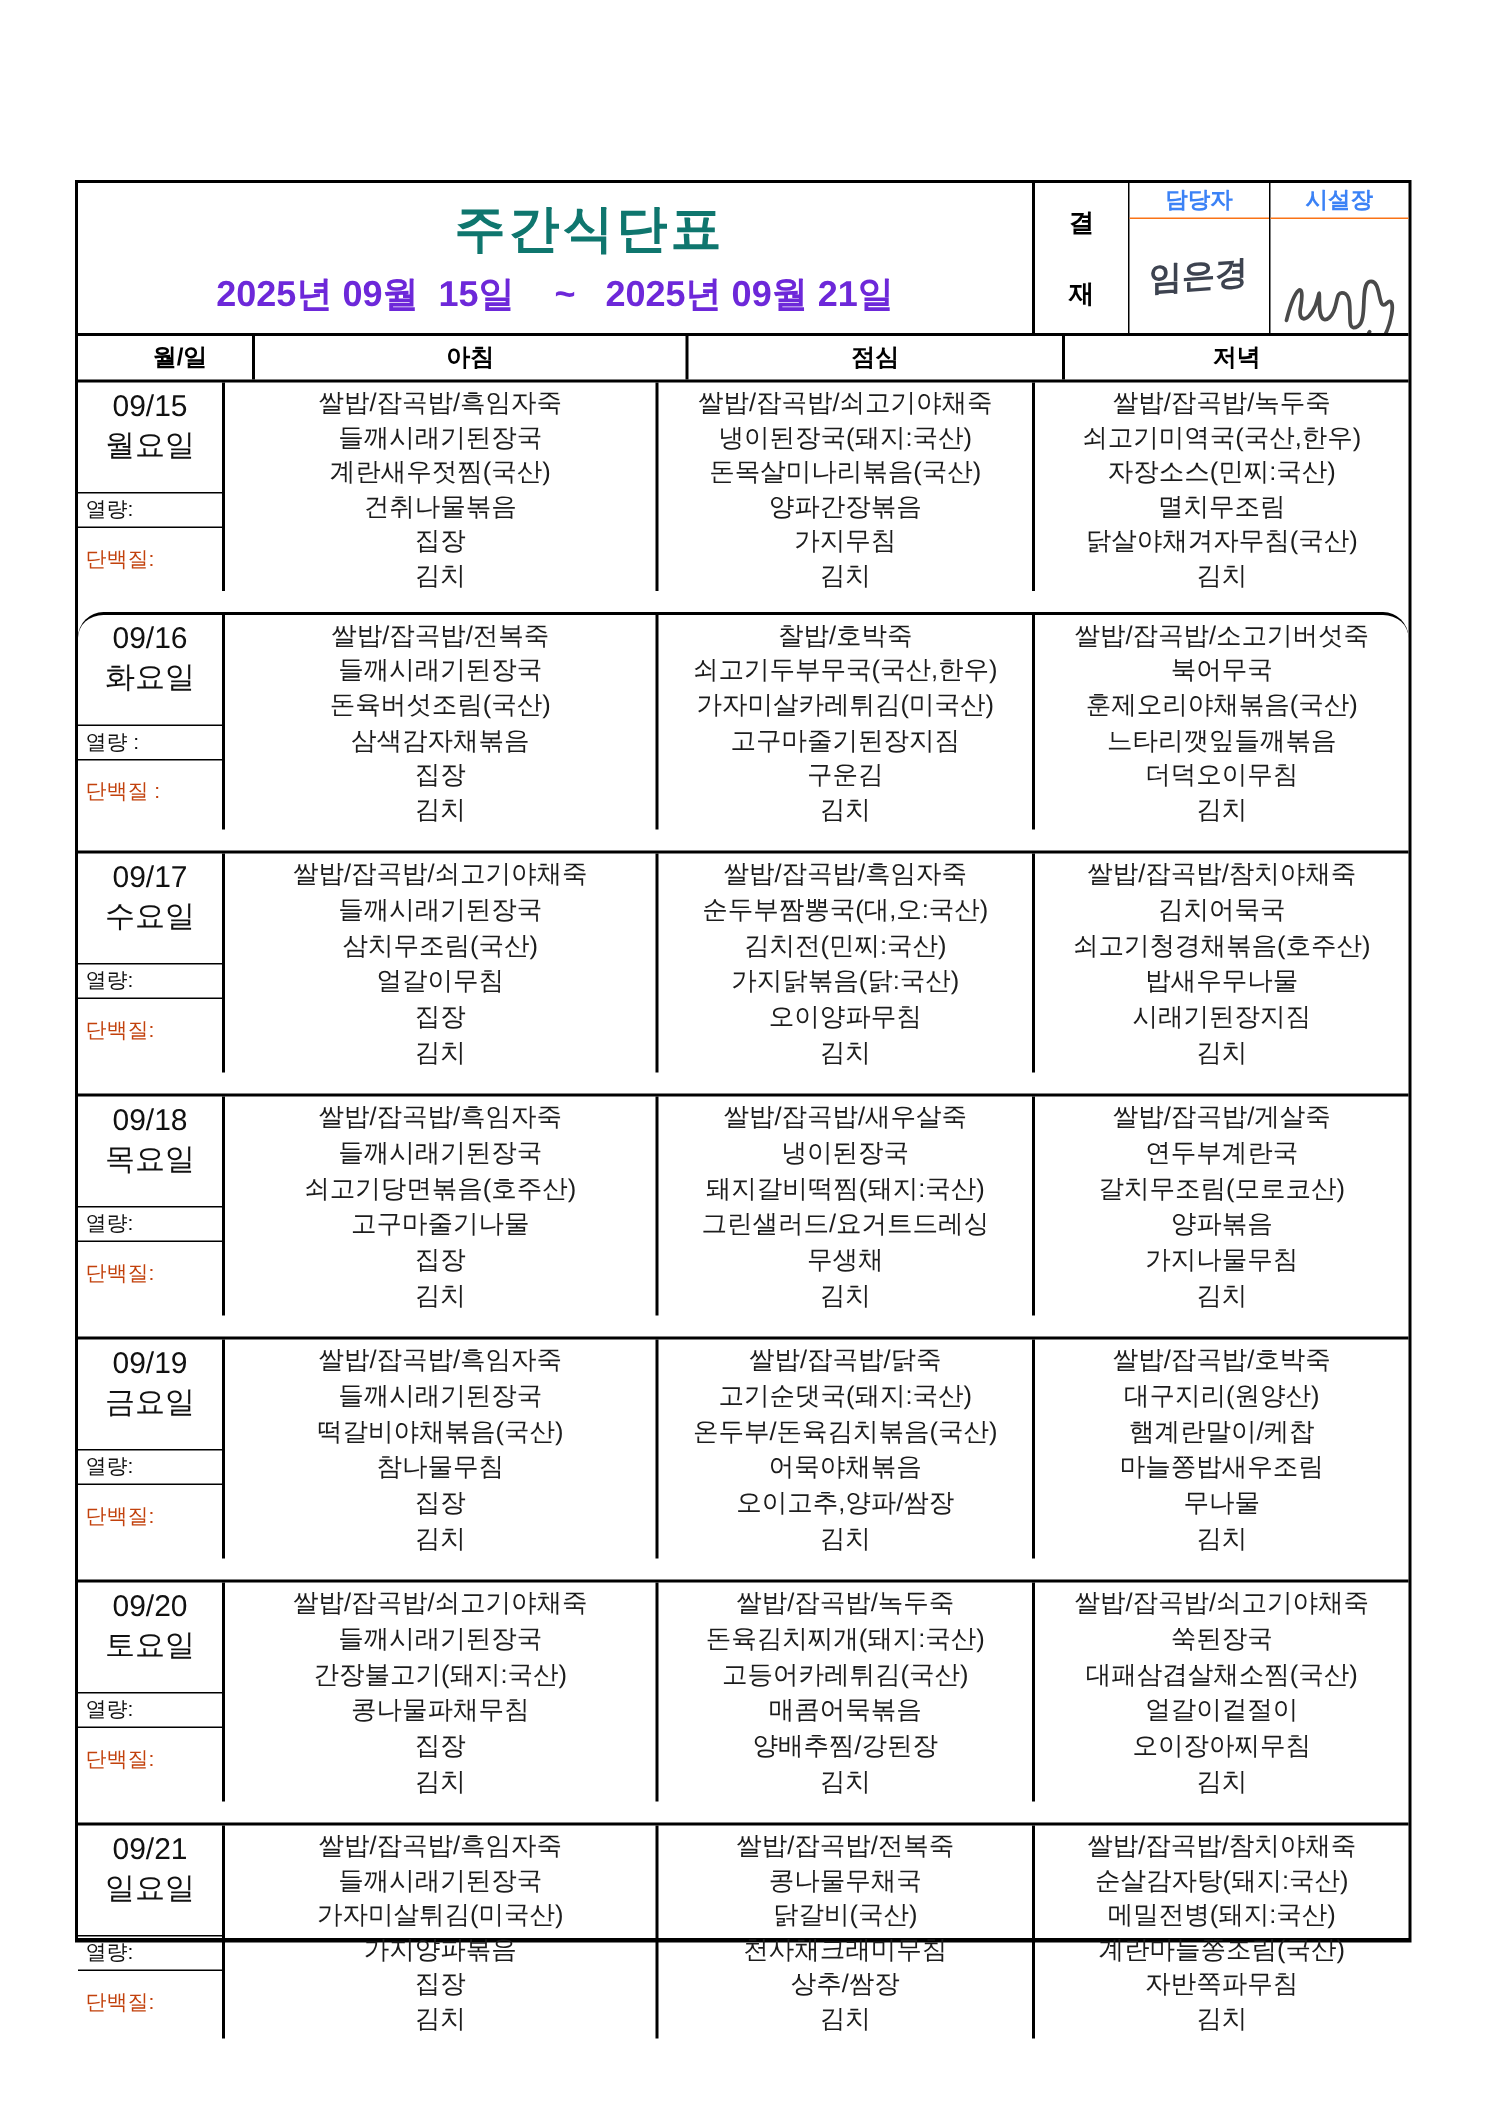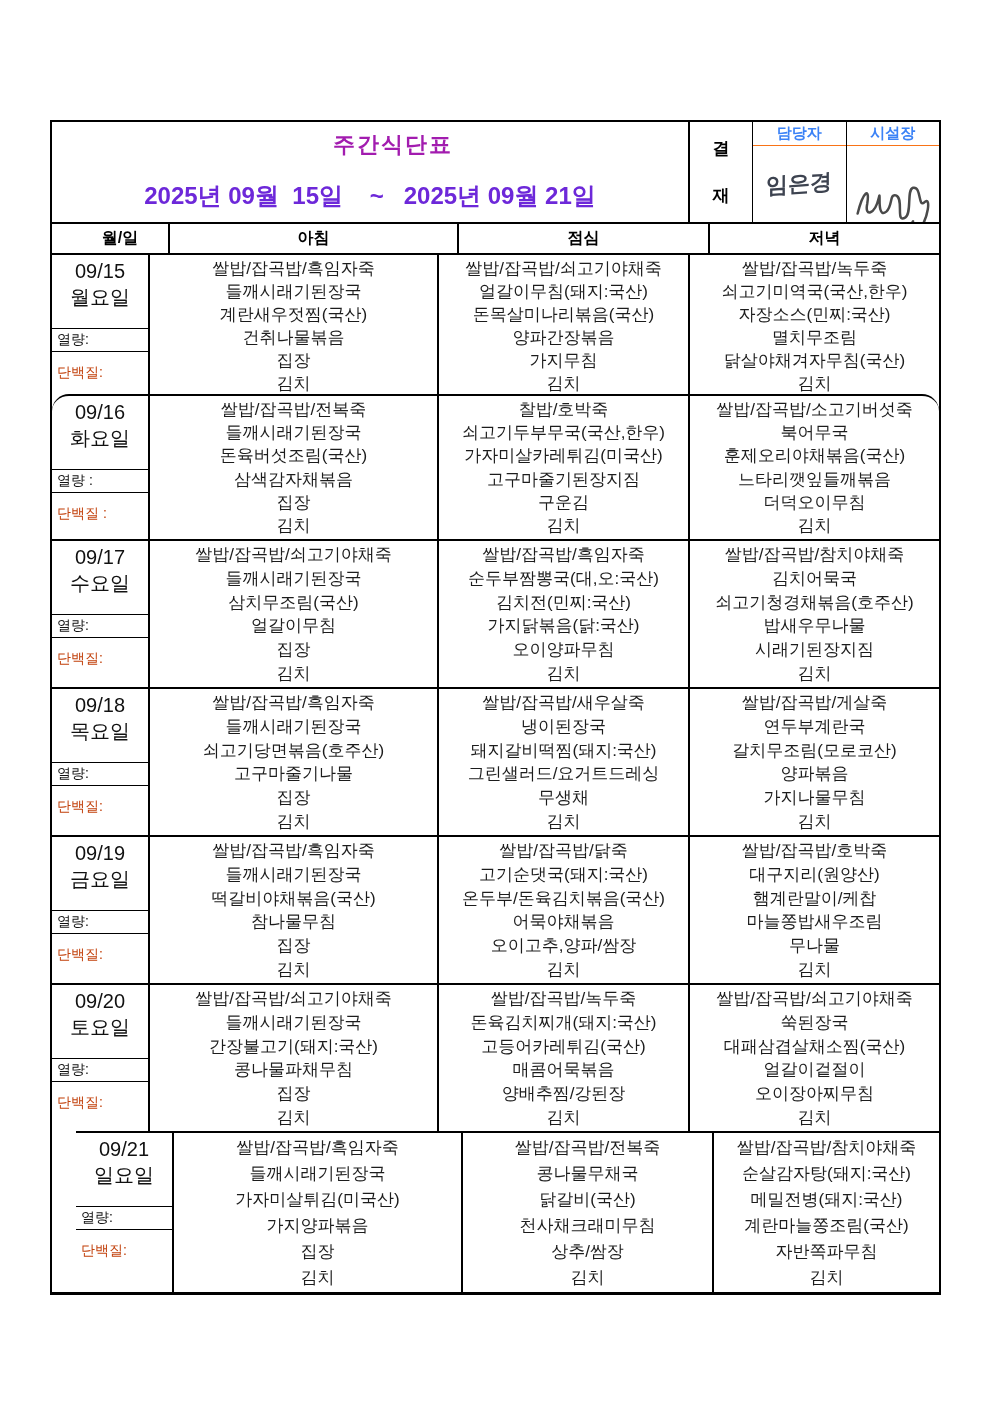--- a/index.html
+++ b/index.html
@@ -19,21 +19,21 @@
     display:flex;flex-direction:column;
     background:#fff;
   }
   
   .head-band{height:100px;display:flex;flex:none;}
   .title-area{
     width:636px;flex:none;border-right:2px solid #000;
     display:flex;flex-direction:column;align-items:center;
   }
   .doc-title{
-    margin-top:8px;font-size:22px;font-weight:800;letter-spacing:2px;color:#a21caf;margin-left:46px;
+    margin-top:8px;font-size:34px;font-weight:800;letter-spacing:2px;color:#0f766e;margin-left:46px;
   }
   .doc-dates{
     margin-top:auto;margin-bottom:10px;
     font-size:24px;font-weight:700;color:#6d28d9;white-space:pre;
   }
   .approval{flex:1;display:flex;}
   .appr-label{
     width:62px;flex:none;border-right:1px solid #000;
     display:flex;flex-direction:column;align-items:center;justify-content:center;
     gap:24px;font-size:17px;font-weight:600;color:#000;
@@ -56,27 +56,27 @@
     height:29px;flex:none;display:flex;
     border-top:2px solid #000;
     font-size:16px;font-weight:600;color:#000;padding-left:20px;
   }
   .col-head > div{display:flex;align-items:center;justify-content:center;box-sizing:border-box;}
   .w-date{width:98px;flex:none;border-right:2px solid #000;box-sizing:border-box;}
   .w-bf{width:289px;flex:none;border-right:2px solid #000;box-sizing:border-box;}
   .w-lu{width:251px;flex:none;border-right:2px solid #000;box-sizing:border-box;}
   .w-di{flex:1;}
   
-  .rows{flex:1;display:flex;flex-direction:column;}
+  .rows{flex:1;display:flex;flex-direction:column;gap:14px;}
   .day-row{display:flex;border-top:2px solid #000;box-sizing:border-box;flex:none;}
   .day-row:nth-child(1){height:141px;}
   .day-row:nth-child(2){height:145px;border-radius:17px;}
   .day-row:nth-child(3),.day-row:nth-child(4),
   .day-row:nth-child(5),.day-row:nth-child(6){height:148px;}
-  .day-row:nth-child(7){flex:1;height:auto;margin-left:24px;}
+  .day-row:nth-child(7){flex:1;height:auto;}
   .c-date{
     width:98px;flex:none;border-right:2px solid #000;box-sizing:border-box;
     display:flex;flex-direction:column;
   }
   .d-top{
     height:70px;flex:none;display:flex;flex-direction:column;align-items:center;
     padding-top:3px;font-size:20px;line-height:1.3;color:#111;font-weight:500;
   }
   .d-kcal{
     height:24px;flex:none;border-top:1px solid #000;border-bottom:1px solid #000;
@@ -148,21 +148,21 @@
         <div class="c-meal c-bf">
           <div class="menu-item">쌀밥/잡곡밥/흑임자죽</div>
           <div class="menu-item">들깨시래기된장국</div>
           <div class="menu-item">계란새우젓찜(국산)</div>
           <div class="menu-item">건취나물볶음</div>
           <div class="menu-item">집장</div>
           <div class="menu-item">김치</div>
         </div>
         <div class="c-meal c-lu">
           <div class="menu-item">쌀밥/잡곡밥/쇠고기야채죽</div>
-          <div class="menu-item">얼갈이무침(돼지:국산)</div>
+          <div class="menu-item">냉이된장국(돼지:국산)</div>
           <div class="menu-item">돈목살미나리볶음(국산)</div>
           <div class="menu-item">양파간장볶음</div>
           <div class="menu-item">가지무침</div>
           <div class="menu-item">김치</div>
         </div>
         <div class="c-meal c-di">
           <div class="menu-item">쌀밥/잡곡밥/녹두죽</div>
           <div class="menu-item">쇠고기미역국(국산,한우)</div>
           <div class="menu-item">자장소스(민찌:국산)</div>
           <div class="menu-item">멸치무조림</div>

